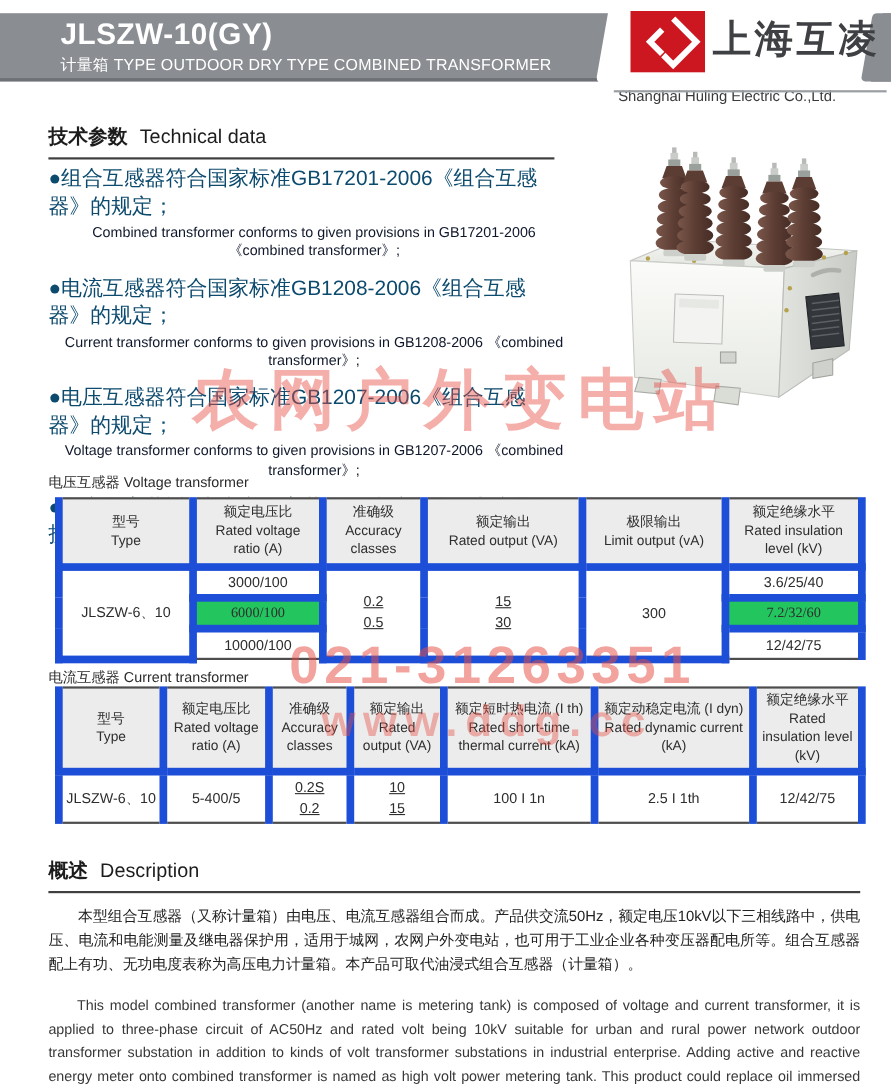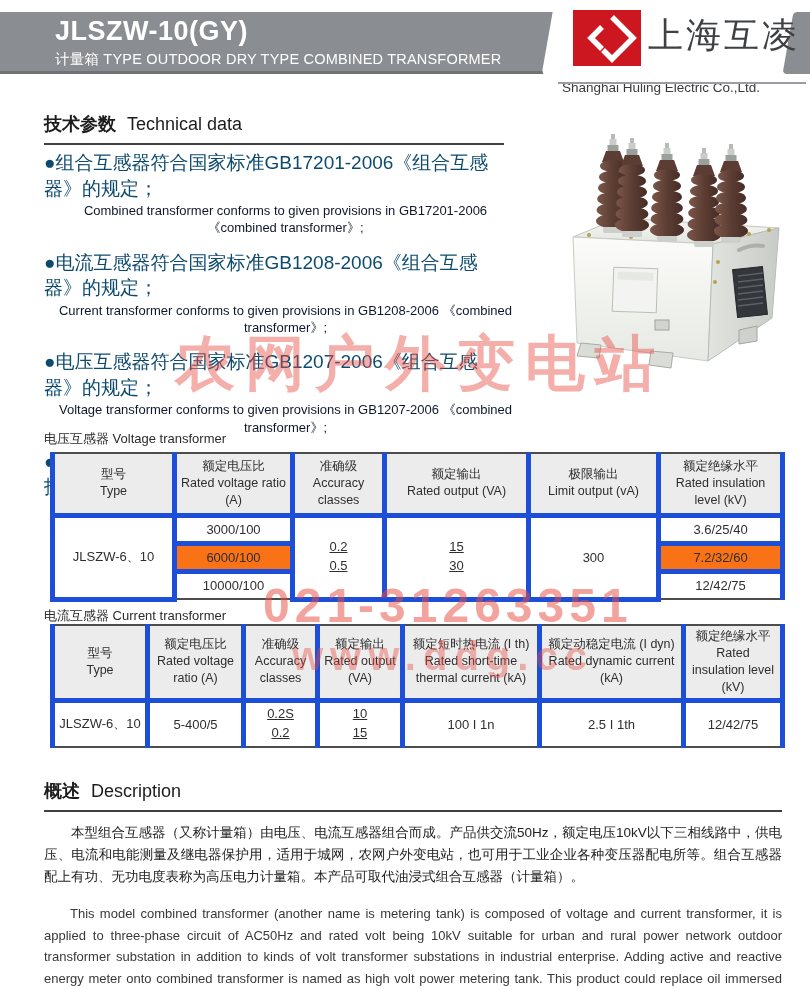--- a/index.html
+++ b/index.html
@@ -9,21 +9,21 @@
 
   
   .band { position:absolute; left:0; top:12px; width:810px; height:62px; background:#8a8d91; border-bottom:3px solid #6e7175; }
   .title-block { position:absolute; left:55px; top:17px; color:#fff; z-index:2; }
   .title-block h1 { font-size:27px; font-weight:700; letter-spacing:.5px; line-height:1.1; }
   .title-block .sub { font-size:14.5px; font-weight:400; margin-top:3px; letter-spacing:.2px; }
   .logo-cut { position:absolute; left:548px; top:0; width:250px; height:77px; background:#fff; transform:skewX(-10deg); border-radius:0 0 0 8px; z-index:3; }
   .band-tip { position:absolute; left:788px; top:12px; width:34px; height:62px; background:#8a8d91; transform:skewX(-10deg); border-radius:4px 0 0 4px; z-index:4; }
   .logo-area { position:absolute; left:556px; top:6px; width:250px; height:80px; z-index:5; }
   .logo-mark { position:absolute; left:17px; top:4px; width:68px; height:56px; }
-  .brand-cn { position:absolute; left:92px; top:6px; font-size:35px; font-weight:400; color:#3f4043; letter-spacing:3px; white-space:nowrap; }
+  .brand-cn { position:absolute; left:92px; top:6px; font-size:35px; font-weight:700; color:#3f4043; letter-spacing:3px; white-space:nowrap; }
   .brand-en { position:absolute; left:6px; top:74px; font-size:13.5px; color:#3a3a3c; white-space:nowrap; }
   .brand-rule { position:absolute; left:2px; top:76px; width:248px; height:2px; background:#9a9da1; }
 
   
   .sec-title { position:absolute; font-size:18px; color:#1c1c1c; padding-bottom:7px; border-bottom:2px solid #3f3f3f; }
   .sec-title .cn { font-weight:700; }
   .sec-title .en { font-weight:400; margin-left:6px; }
   #tech-title { left:44px; top:112px; width:460px; }
   #desc-title { left:44px; top:779px; width:738px; }
 
@@ -39,28 +39,28 @@
   #wm-phone { left:263px; top:578px; font-size:48px; letter-spacing:5px; color:rgba(231,78,68,.52);text-align:center; }
   #wm-site  { left:292px; top:634px; font-size:40px; letter-spacing:7px; font-weight:600; color:rgba(231,78,68,.42); }
 
   
   .tbl-label { position:absolute; left:44px; font-size:13px; color:#2b2b2b; }
   #v-label { top:430px; }
   #c-label { top:607px; }
   table.spec { position:absolute; left:50px; border-collapse:collapse; table-layout:fixed; width:730px; background:#fff; }
   #v-table { top:452px; }
   #c-table { top:624px; }
-  table.spec th, table.spec td { border:5px solid #1d4ed8; text-align:center; vertical-align:middle; font-weight:400; }
+  table.spec th, table.spec td { border:7px solid #1d4ed8; text-align:center; vertical-align:middle; font-weight:400; }
   table.spec tr.hdr th { background:#ececec; height:62px; font-size:12.5px; color:#2e2e2e; line-height:1.35; padding:2px 4px; border-top:2px solid #4d4d4d; }
   table.spec td { font-size:13px; color:#2e2e2e; height:28px; padding:1px 3px; }
   #c-table td { height:47px; }
   table.spec tr:last-child td { border-bottom:2px solid #4d4d4d; }
   .h-cn, .h-en { display:block; }
   .stack span { display:block; line-height:1.45;text-decoration:underline; }
-  td.shade { background:#f97316; }
+  td.shade { background:#22c55e;font-family:Liberation Serif, serif; }
 
   
   .para { position:absolute; left:44px; width:738px; text-align:justify; }
   #para-cn { top:822px; font-size:13.5px; color:#222; line-height:22px; text-indent:2em; }
   #para-en { top:903px; font-size:13px; color:#383838; line-height:21.5px; text-indent:2em; }
 
   
   .photo { position:absolute; left:543px; top:122px; width:264px; height:258px; z-index:1; }
 </style>
 </head>

